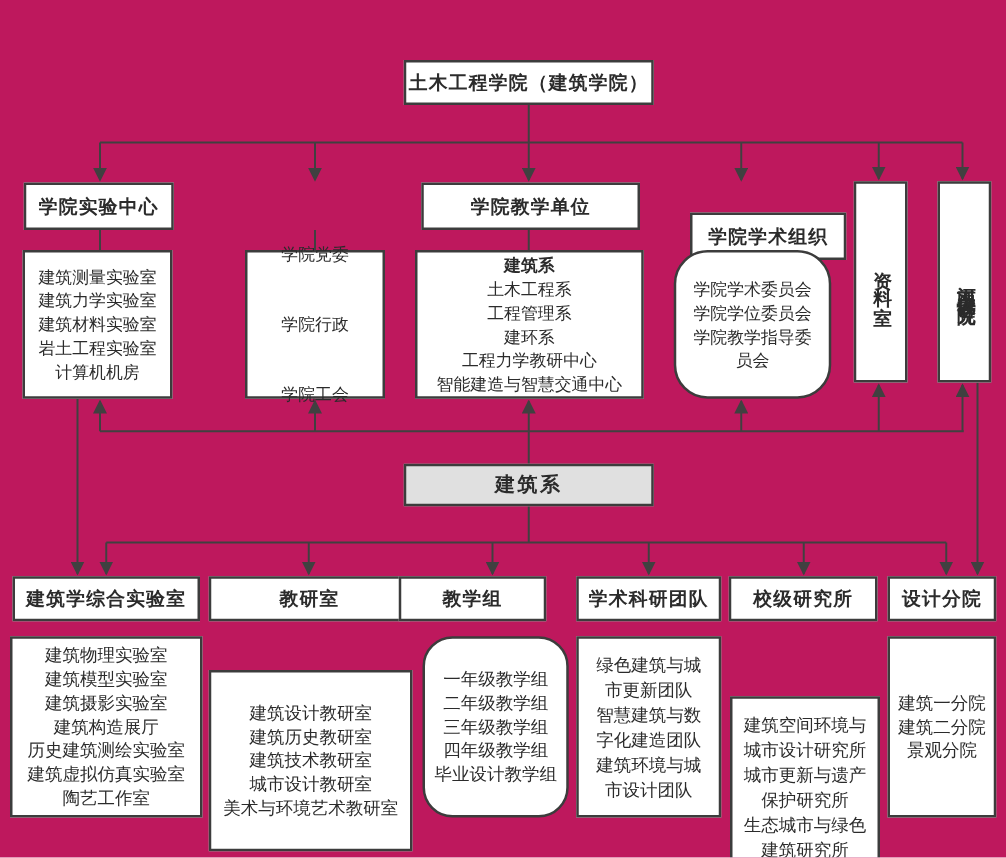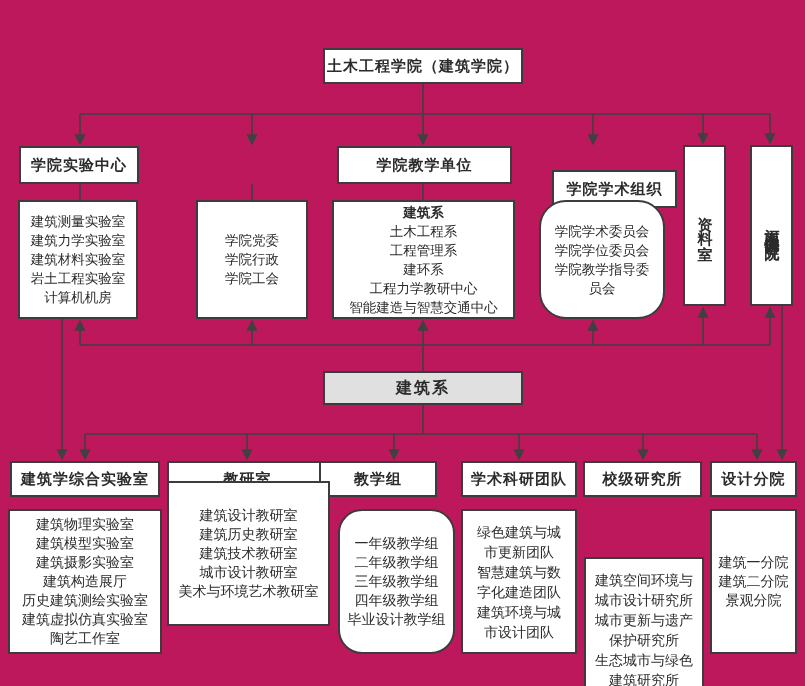--- a/index.html
+++ b/index.html
@@ -67,21 +67,21 @@
   <div class="box vert vs" style="left:683px;top:145px;width:43px;height:161px;">资料室</div>
   <div class="box vert vn" style="left:750px;top:145px;width:43px;height:161px;">河南工大设计研究院</div>
 
   <div class="box list pad2" style="left:18px;top:200px;width:120px;height:119px;">
     <div class="li">建筑测量实验室</div>
     <div class="li">建筑力学实验室</div>
     <div class="li">建筑材料实验室</div>
     <div class="li">岩土工程实验室</div>
     <div class="li">计算机机房</div>
   </div>
-  <div class="box list" style="left:196px;top:200px;width:112px;height:119px;">
+  <div class="box list" style="left:196px;top:200px;width:112px;height:119px;gap:37px;">
     <div class="li">学院党委</div>
     <div class="li">学院行政</div>
     <div class="li">学院工会</div>
   </div>
   <div class="box list" style="left:332px;top:200px;width:183px;height:119px;">
     <div class="li bold">建筑系</div>
     <div class="li">土木工程系</div>
     <div class="li">工程管理系</div>
     <div class="li">建环系</div>
     <div class="li">工程力学教研中心</div>
@@ -104,21 +104,21 @@
 
   <div class="box list" style="left:8px;top:509px;width:154px;height:145px;font-size:14px;">
     <div class="li">建筑物理实验室</div>
     <div class="li">建筑模型实验室</div>
     <div class="li">建筑摄影实验室</div>
     <div class="li">建筑构造展厅</div>
     <div class="li">历史建筑测绘实验室</div>
     <div class="li">建筑虚拟仿真实验室</div>
     <div class="li">陶艺工作室</div>
   </div>
-  <div class="box list" style="left:167px;top:481px;width:163px;height:145px;font-size:14px;">
+  <div class="box list" style="left:167px;top:536px;width:163px;height:145px;font-size:14px;">
     <div class="li">建筑设计教研室</div>
     <div class="li">建筑历史教研室</div>
     <div class="li">建筑技术教研室</div>
     <div class="li">城市设计教研室</div>
     <div class="li">美术与环境艺术教研室</div>
   </div>
   <div class="box list" style="left:338px;top:509px;width:117px;height:145px;font-size:14px;border-radius:24px;">
     <div class="li">一年级教学组</div>
     <div class="li">二年级教学组</div>
     <div class="li">三年级教学组</div>

